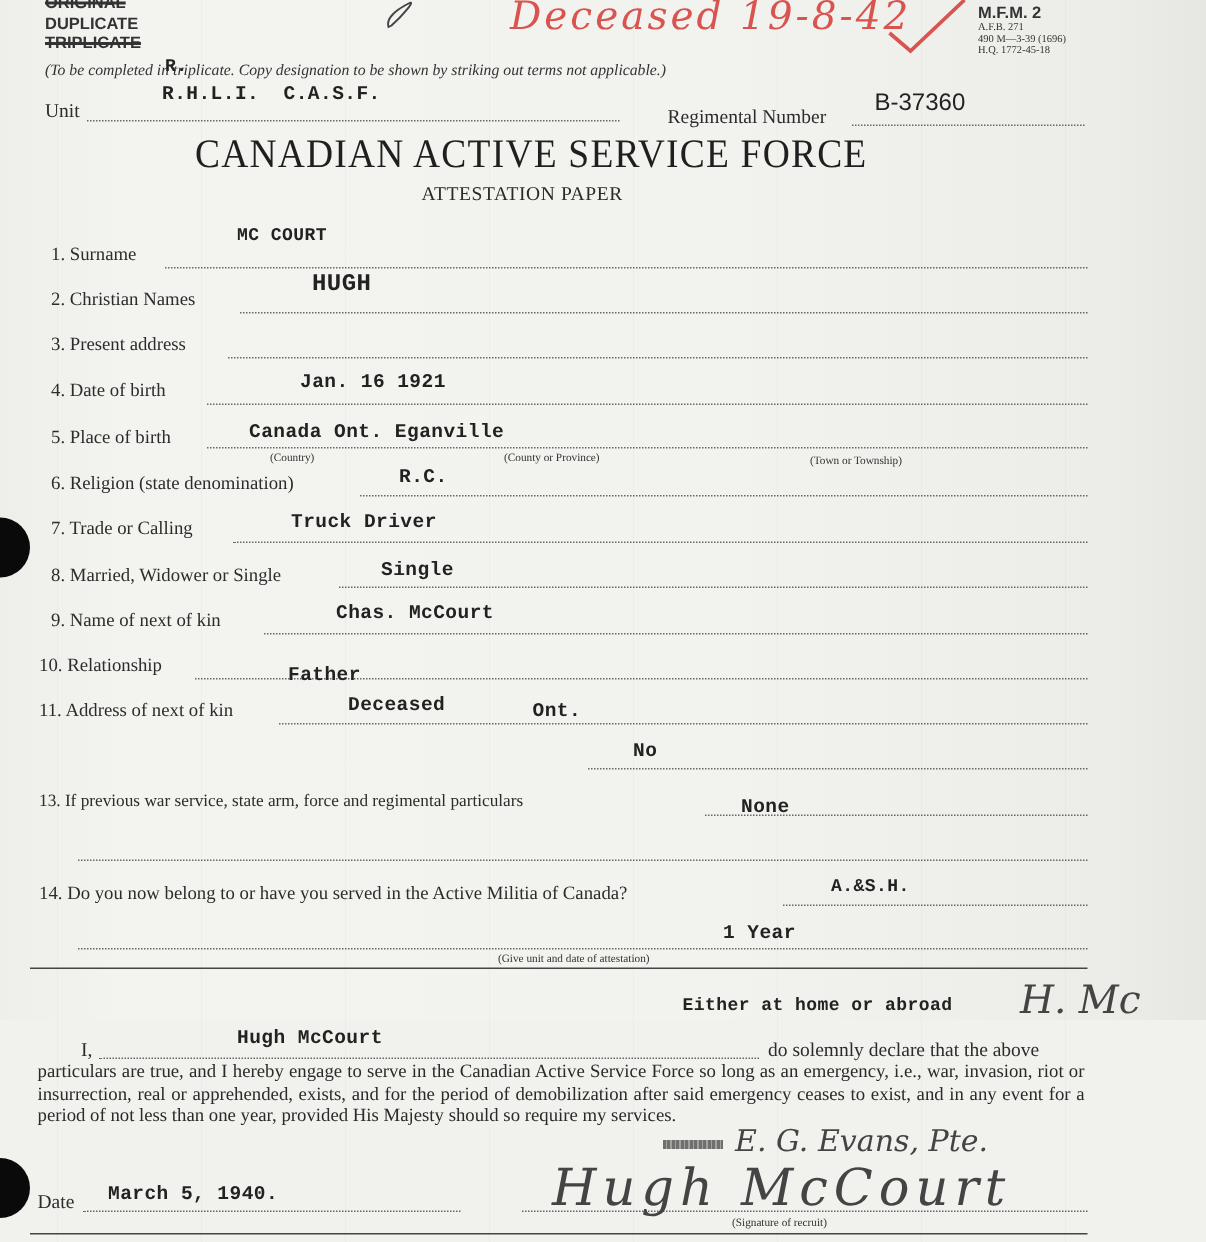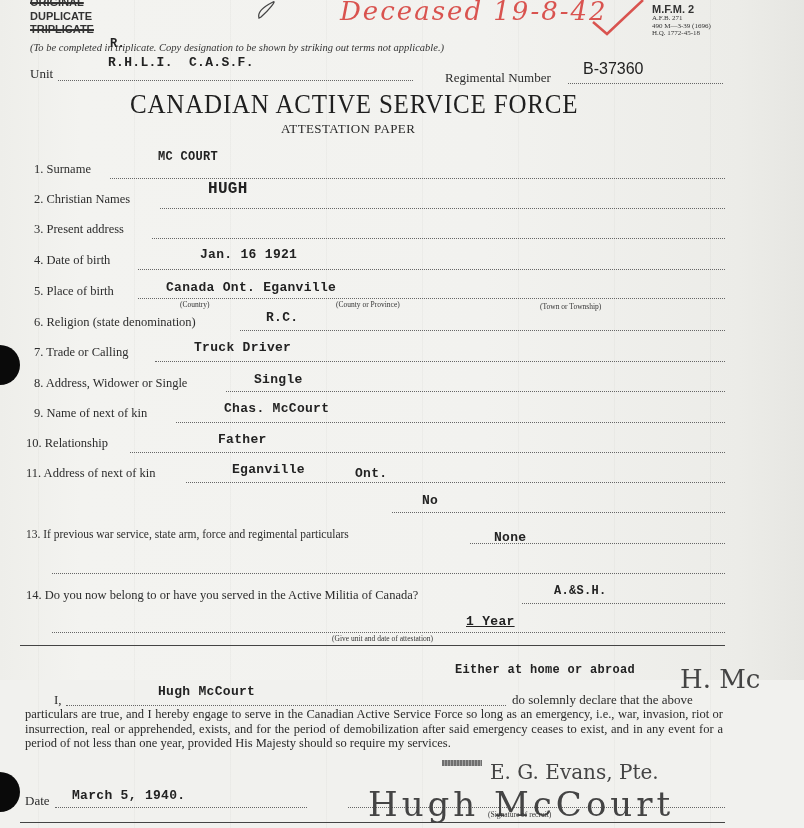--- a/index.html
+++ b/index.html
@@ -28,21 +28,21 @@
   .label { font-size:12.5px; color:#2c2c2c; }
   .typed { font-family:"Liberation Mono","DejaVu Sans Mono",monospace; font-weight:bold; font-size:13px; color:#222; letter-spacing:0.3px; }
   .dots { position:absolute; border-bottom:1px dotted #666; height:0; }
   .rule { position:absolute; border-bottom:1.5px solid #444; height:0; }
   .title { font-size:25px; letter-spacing:0.8px; color:#1f1f1f; transform:scaleY(1.08); }
   .subtitle { font-size:13px; letter-spacing:0.4px; color:#2a2a2a; }
   .caption { font-size:7.5px; color:#333; }
   .decl-head { font-size:13px; letter-spacing:0.2px; color:#222; }
   .body-text { font-size:12.5px; line-height:14.5px; color:#2a2a2a; text-align:justify; white-space:normal; }
   .red-note { font-family:"DejaVu Serif",serif; font-style:italic; font-size:26px; color:#d9534f; letter-spacing:2px; }
-  .hand { font-family:"DejaVu Serif",serif; color:#444;margin-top:12px; }
+  .hand { font-family:"DejaVu Serif",serif; font-style:italic; color:#444; }
   .punch { position:absolute; width:40px; height:40px; border-radius:50%; background:#0a0a0a; }
 </style>
 </head>
 <body>
 
 <div class="paper">
   <div class="ghost-lines"></div>
 
   <div class="punch" style="left:-20px; top:345px;"></div>
   <div class="punch" style="left:-20px; top:772px;"></div>
@@ -103,50 +103,50 @@
   <div class="abs caption" style="left:540px; top:302px;">(Town or Township)</div>
 
   <div class="abs label" style="left:34px; top:315px;"><span>6.</span> <span>Religion (state denomination)</span></div>
   <div class="dots" style="left:240px; top:330px; width:485px;"></div>
   <div class="abs typed" style="left:266px; top:310px;">R.C.</div>
 
   <div class="abs label" style="left:34px; top:345px;"><span>7.</span> <span>Trade or Calling</span></div>
   <div class="dots" style="left:155px; top:361px; width:570px;"></div>
   <div class="abs typed" style="left:194px; top:340px;">Truck Driver</div>
 
-  <div class="abs label" style="left:34px; top:376px;"><span>8.</span> <span>Address, Widower or Single</span></div>
+  <div class="abs label" style="left:34px; top:376px;"><span>8.</span> <span>Married, Widower or Single</span></div>
   <div class="dots" style="left:226px; top:391px; width:499px;"></div>
   <div class="abs typed" style="left:254px; top:372px;">Single</div>
 
   <div class="abs label" style="left:34px; top:406px;"><span>9.</span> <span>Name of next of kin</span></div>
   <div class="dots" style="left:176px; top:422px; width:549px;"></div>
   <div class="abs typed" style="left:224px; top:401px;">Chas. McCourt</div>
 
   <div class="abs label" style="left:26px; top:436px;"><span>10.</span> <span>Relationship</span></div>
   <div class="dots" style="left:130px; top:452px; width:595px;"></div>
-  <div class="abs typed" style="left:192px; top:432px;margin-left:26px;">Father</div>
+  <div class="abs typed" style="left:192px; top:442px;">Father</div>
 
   <div class="abs label" style="left:26px; top:466px;"><span>11.</span> <span>Address of next of kin</span></div>
   <div class="dots" style="left:186px; top:482px; width:539px;"></div>
-  <div class="abs typed" style="left:232px; top:462px;">Eganville</div>
+  <div class="abs typed" style="left:232px; top:462px;">Deceased</div>
   <div class="abs typed" style="left:355px; top:466px;">Ont.</div>
 
   <div class="dots" style="left:392px; top:512px; width:333px;"></div>
   <div class="abs typed" style="left:422px; top:493px;">No</div>
 
   <div class="abs label" style="left:26px; top:528px; font-size:11.5px;"><span>13.</span> <span>If previous war service, state arm, force and regimental particulars</span></div>
   <div class="dots" style="left:470px; top:543px; width:255px;"></div>
   <div class="abs typed" style="left:494px; top:530px;">None</div>
   <div class="dots" style="left:52px; top:573px; width:673px;"></div>
 
   <div class="abs label" style="left:26px; top:588px;"><span>14.</span> <span>Do you now belong to or have you served in the Active Militia of Canada?</span></div>
   <div class="dots" style="left:522px; top:603px; width:203px;"></div>
   <div class="abs typed" style="left:554px; top:584px; font-size:12px;">A.&amp;S.H.</div>
   <div class="dots" style="left:52px; top:632px; width:673px;"></div>
-  <div class="abs typed" style="left:466px; top:614px;text-decoration:underline;">1 Year</div>
+  <div class="abs typed" style="left:482px; top:614px;">1 Year</div>
   <div class="abs caption" style="left:332px; top:634px;">(Give unit and date of attestation)</div>
   <div class="rule" style="left:20px; top:645px; width:705px;"></div>
 
   <div class="abs typed" style="left:455px; top:663px; font-size:12px;">Either at home or abroad</div>
   <div class="abs hand" style="left:680px; top:652px; font-size:26px;">H. Mc</div>
 
   <div class="abs label" style="left:54px; top:692px; font-size:13px;">I,</div>
   <div class="dots" style="left:66px; top:705px; width:440px;"></div>
   <div class="abs typed" style="left:158px; top:684px;">Hugh McCourt</div>
   <div class="abs label" style="left:512px; top:692px; font-size:13px;">do solemnly declare that the above</div>

